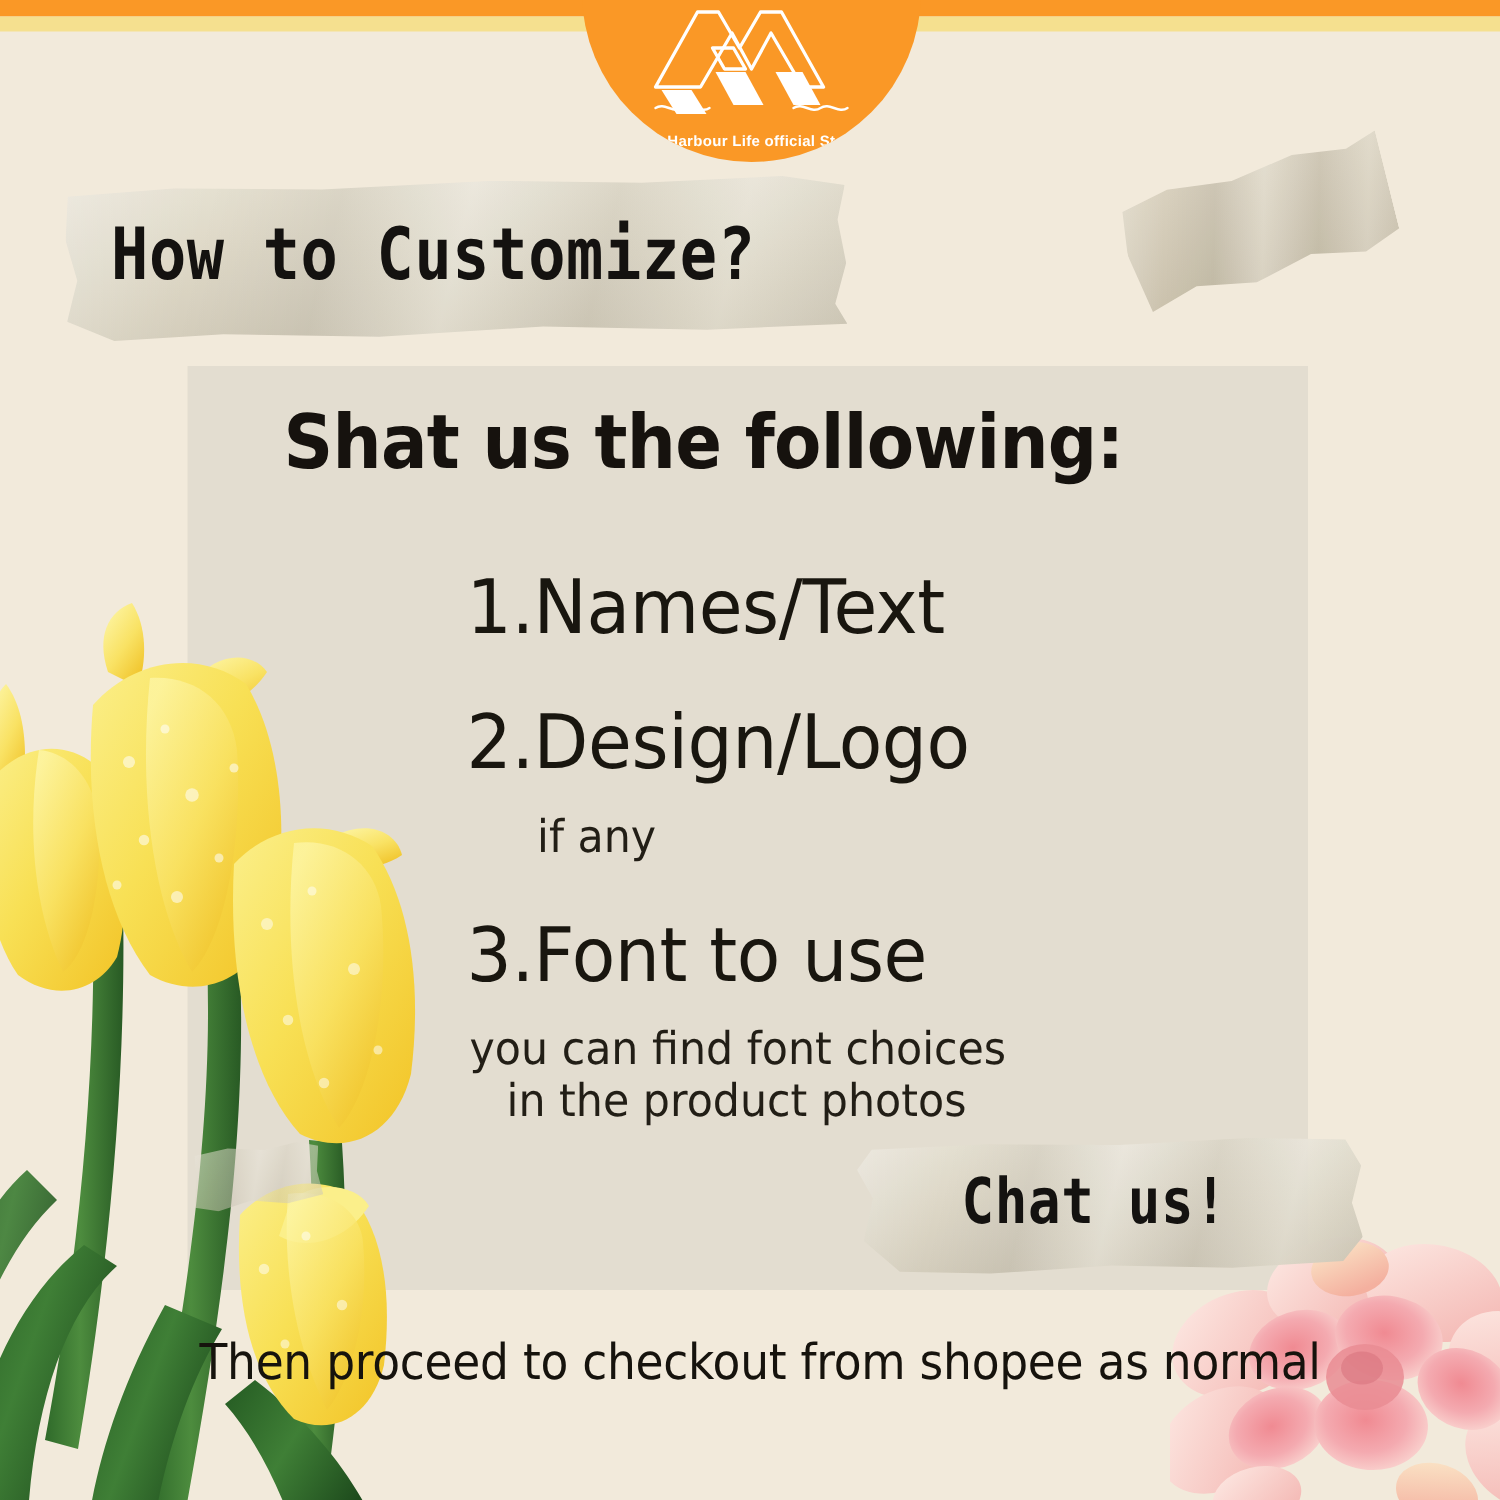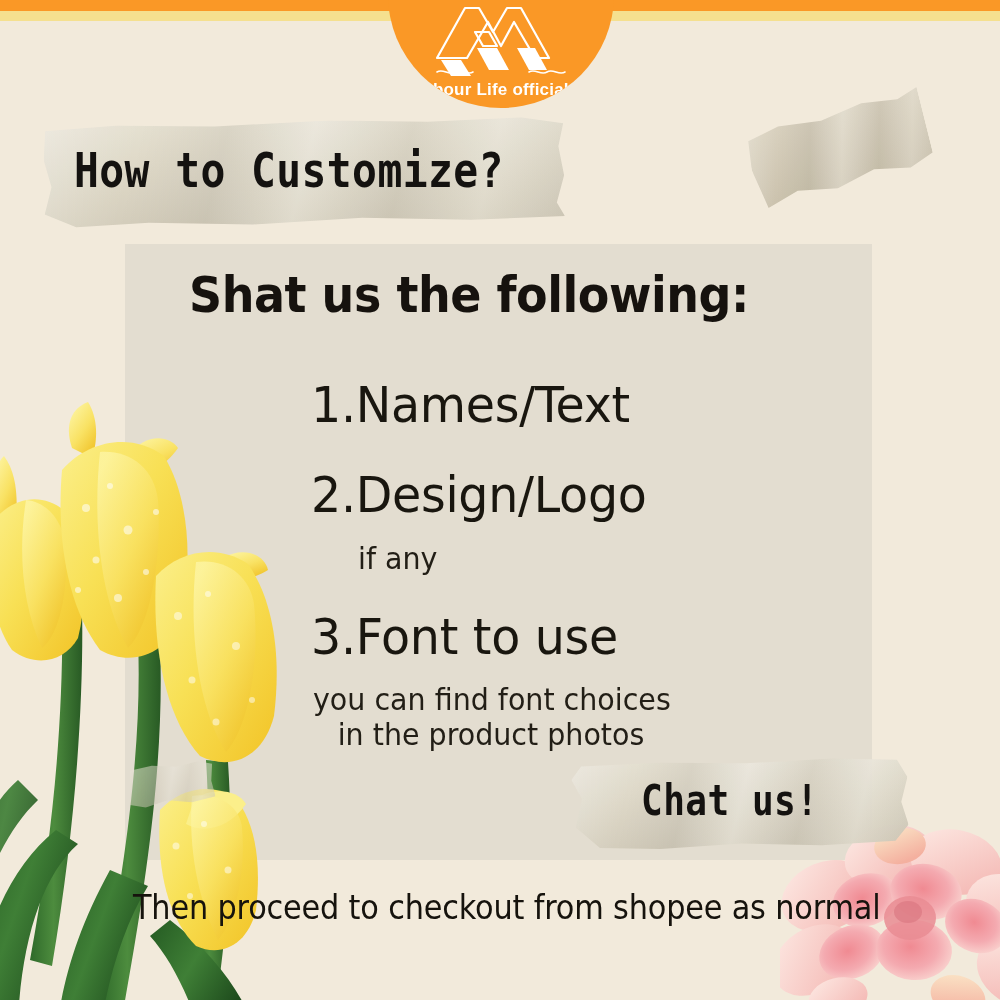--- a/index.html
+++ b/index.html
@@ -17,21 +17,21 @@
 
   
   .brand-circle{
     position:absolute;left:388px;top:-118px;width:226px;height:226px;
     border-radius:50%;background:#fa9826;overflow:hidden;
   }
   .brand-inner{position:absolute;left:0;bottom:0;width:226px;height:108px;}
   .brand-logo{position:absolute;left:50%;top:2px;transform:translateX(-50%);}
   .brand-name{
     position:absolute;left:16px;right:0;bottom:8px;text-align:center;
-    color:#ffffff;font-size:17px;font-weight:600;letter-spacing:.2px;
+    color:#ffffff;font-size:10px;font-weight:600;letter-spacing:.2px;
     font-family:"Liberation Sans", sans-serif;white-space:nowrap;
   }
 
   
   .inner-panel{
     position:absolute;left:125px;top:244px;width:747px;height:616px;
     background:#e3ddd0;
   }
 
   

